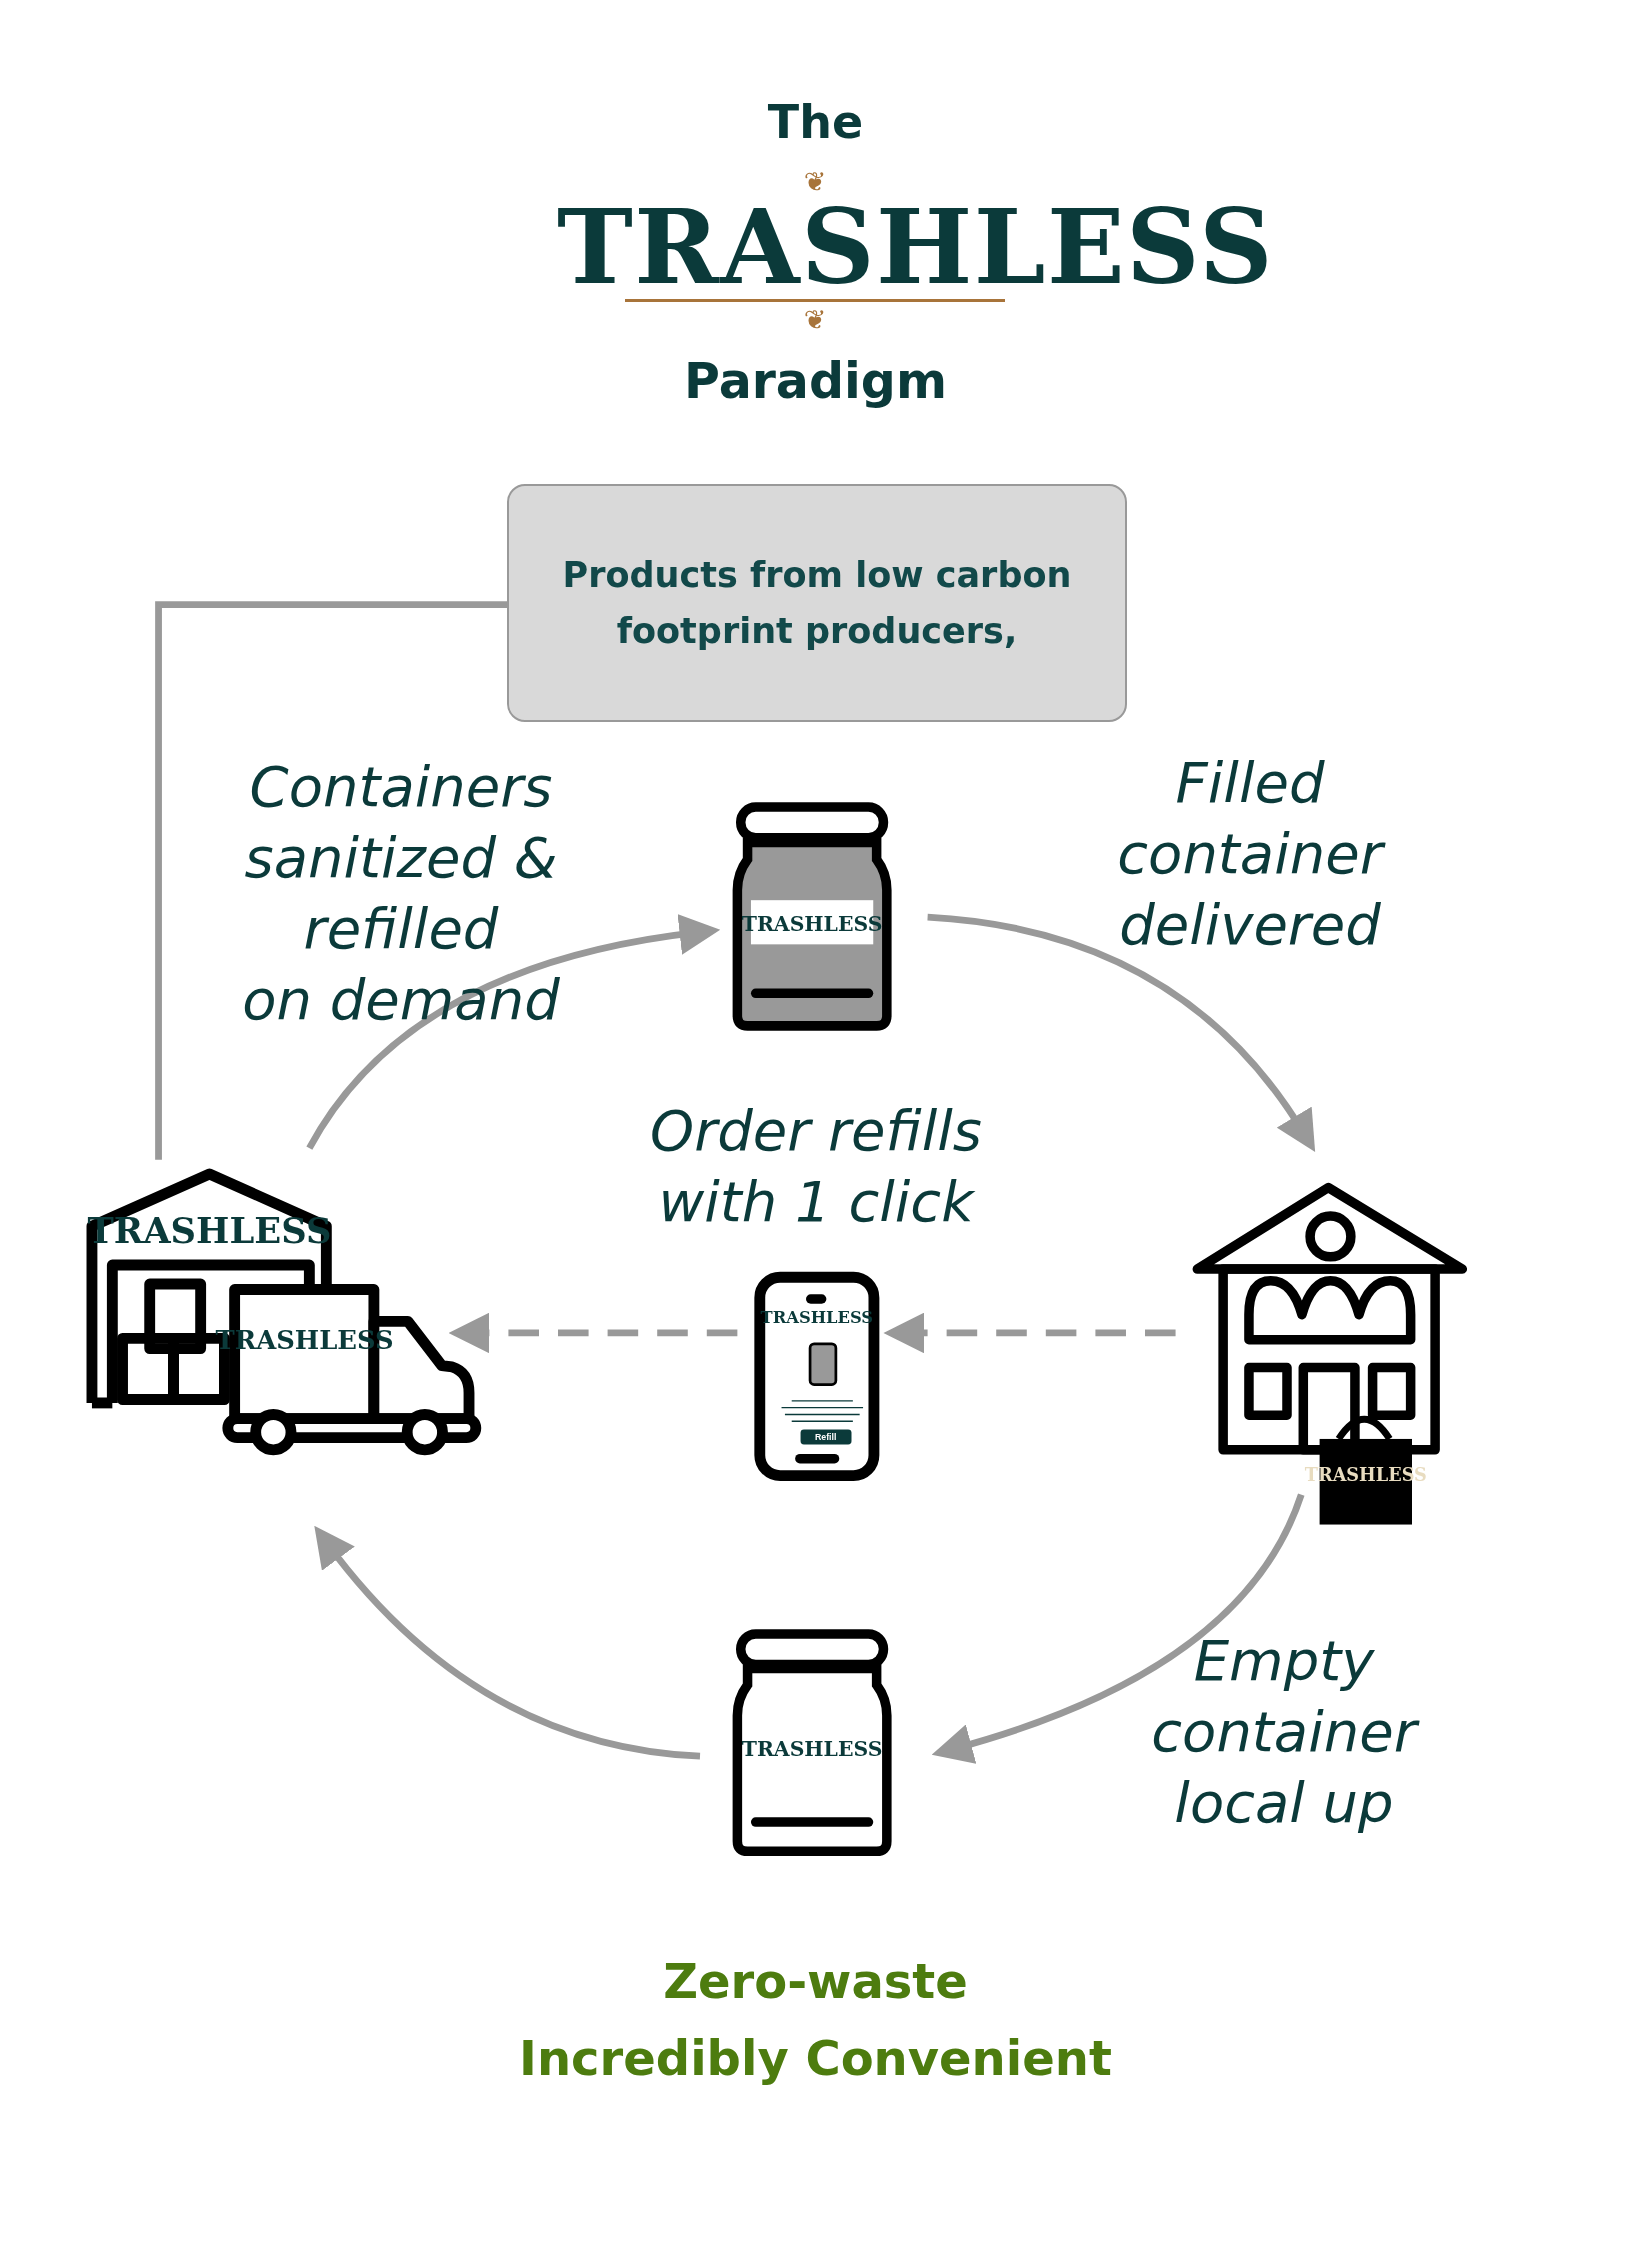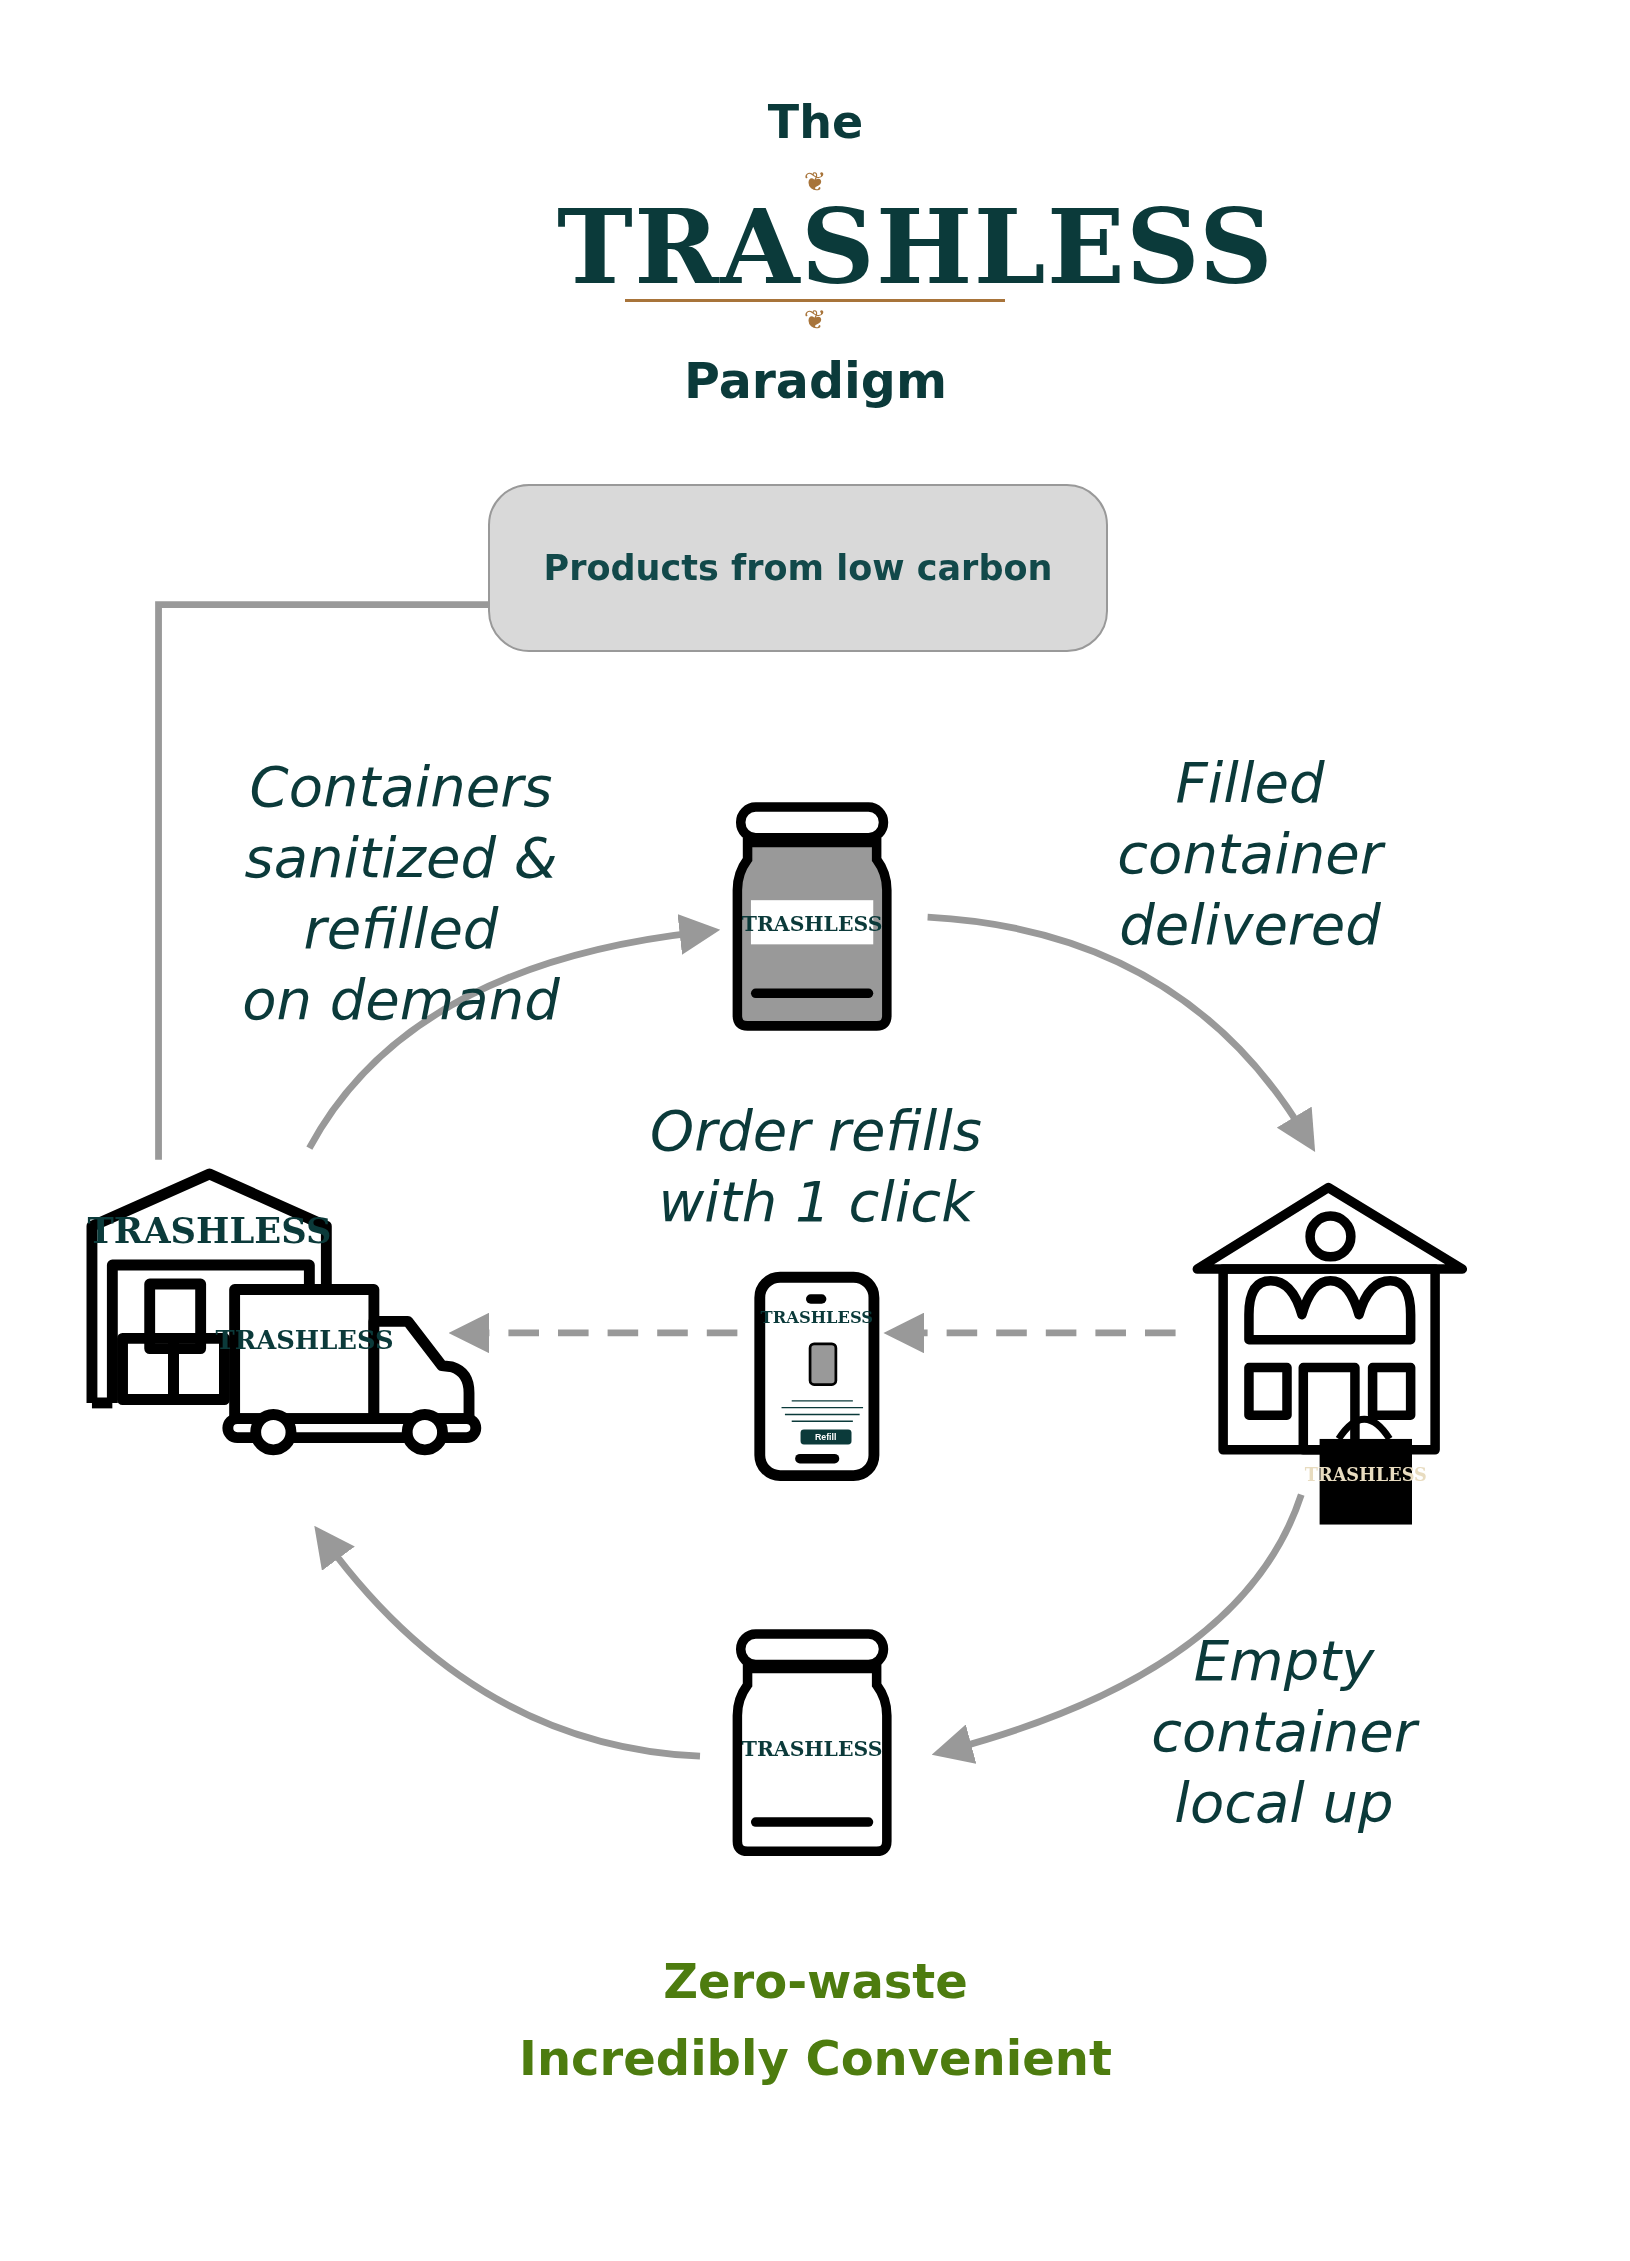--- a/index.html
+++ b/index.html
@@ -96,22 +96,23 @@
     <rect x="2020" y="2013" width="56" height="70"></rect>
     <rect x="1918" y="2013" width="76" height="121"></rect>
   </g>
   <g>
     <path d="M1970,2118 Q2008,2060 2045,2118" fill="none" stroke="#000" stroke-width="10"></path>
     <rect x="1942" y="2118" width="136" height="126" fill="#000"></rect>
     <text x="2010" y="2180" font-size="26" fill="#e8dcc0" text-anchor="middle" font-family="DejaVu Serif, serif" font-weight="bold">TRASHLESS</text>
   </g>
 </svg>
 
-<div class="abs box" style="left:488px;top:484px;width:620px;height:168px;">
+<div class="abs box" style="left:507px;top:484px;width:620px;height:238px;border-radius:18px;">
   <span>Products from low carbon</span>
+  <span>footprint producers,</span>
 </div>
 
 <div class="abs lbl" style="left:163px;top:751px;width:476px;">
   <div>Containers</div>
   <div>sanitized &amp; refilled</div>
   <div>on demand</div>
 </div>
 <div class="abs lbl" style="left:1046px;top:747px;width:408px;">
   <div>Filled</div>
   <div>container</div>

